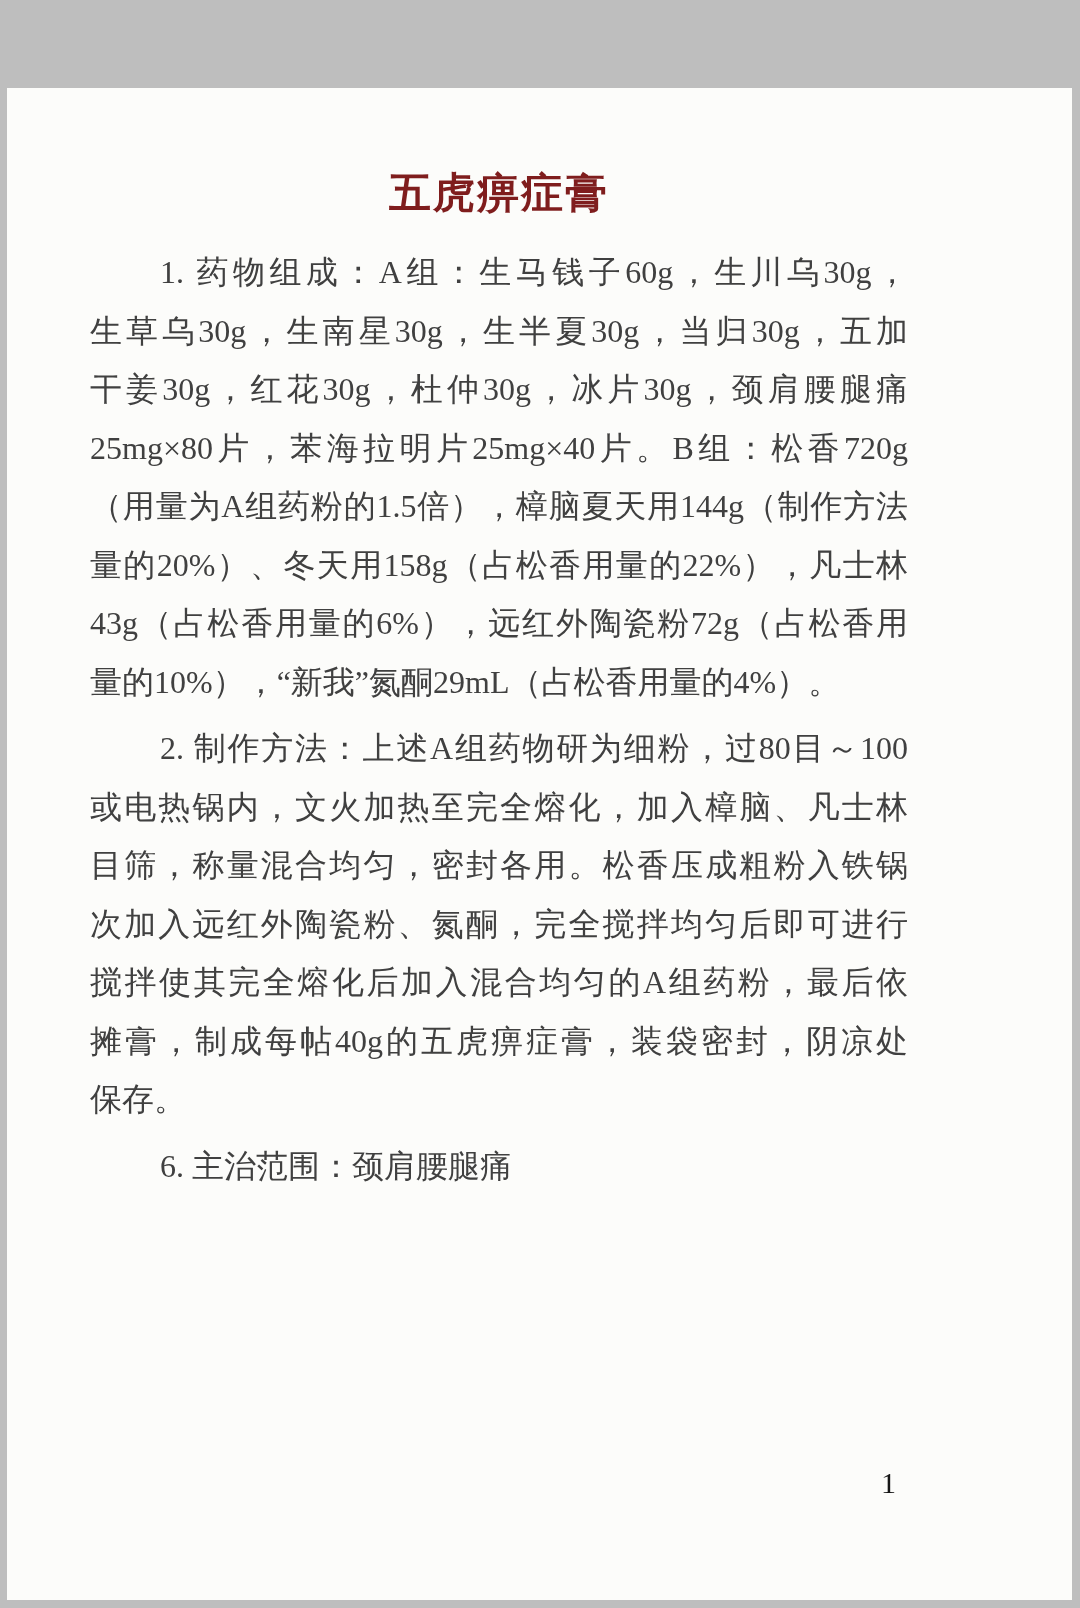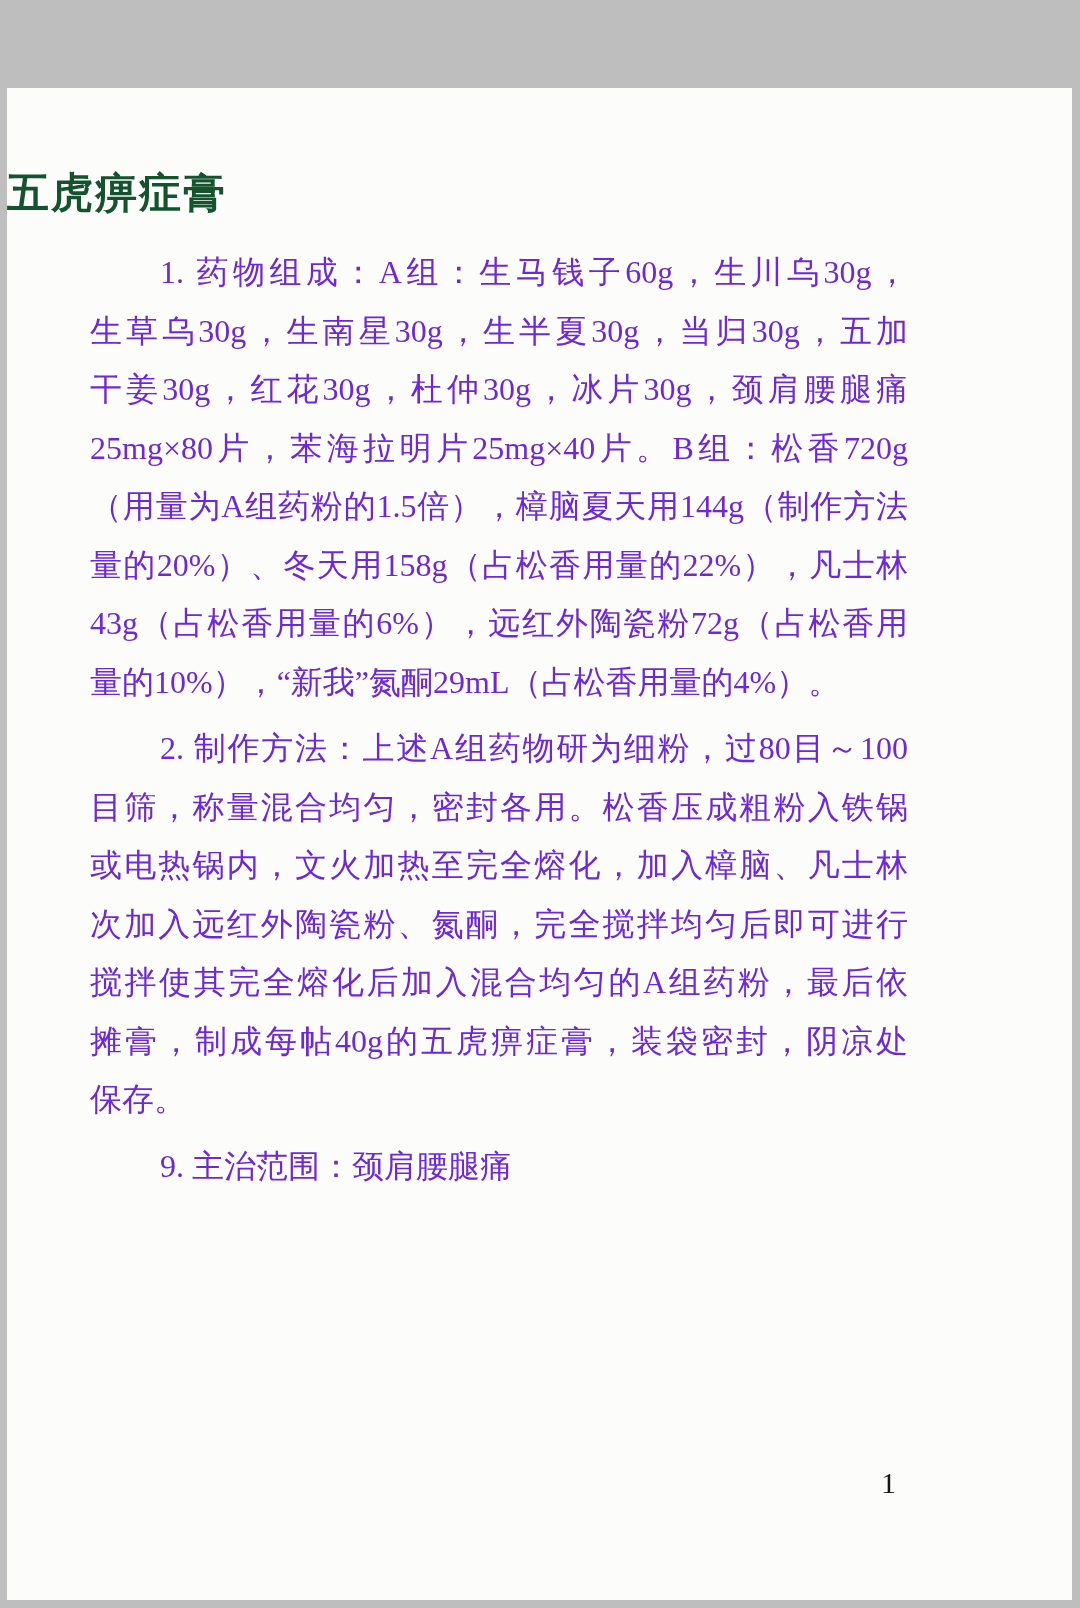--- a/index.html
+++ b/index.html
@@ -25,40 +25,40 @@
     top: 88px;
     width: 1065px;
     height: 1512px;
     background: #fcfcfa;
   }
   .doc-title {
     position: absolute;
     left: 0;
     top: 80px;
     width: 984px;
-    text-align: left;
+    text-align: center;
     font-family: "DejaVu Sans", "Liberation Sans", sans-serif;
     font-weight: 700;
     font-size: 42px;
     line-height: 50px;
     letter-spacing: 2px;
-    color: #14532d;
+    color: #7f1d1d;
     white-space: nowrap;
   }
   .textblock {
     position: absolute;
     left: 83px;
     top: 155px;
     width: 818px;
   }
   .line {
     font-size: 32px;
     line-height: 58.5px;
     height: 58.5px;
-    color: #6d28d9;
+    color: #404040;
     white-space: nowrap;
     overflow: visible;
   }
   .line.fill {
     white-space: normal;
     text-align: justify;
     text-align-last: justify;
     text-justify: inter-character;
     overflow: hidden;
   }
@@ -89,24 +89,24 @@
   <div class="textblock">
     <div class="line fill indent">1. 药物组成：A组：生马钱子60g，生川乌30g，</div>
     <div class="line fill">生草乌30g，生南星30g，生半夏30g，当归30g，五加</div>
     <div class="line fill">干姜30g，红花30g，杜仲30g，冰片30g，颈肩腰腿痛</div>
     <div class="line fill">25mg×80片，苯海拉明片25mg×40片。B组：松香720g</div>
     <div class="line fill">（用量为A组药粉的1.5倍），樟脑夏天用144g（制作方法</div>
     <div class="line fill">量的20%）、冬天用158g（占松香用量的22%），凡士林</div>
     <div class="line fill">43g（占松香用量的6%），远红外陶瓷粉72g（占松香用</div>
     <div class="line">量的10%），“新我”氮酮29mL（占松香用量的4%）。</div>
     <div class="line fill indent gap">2. 制作方法：上述A组药物研为细粉，过80目～100</div>
+    <div class="line fill">或电热锅内，文火加热至完全熔化，加入樟脑、凡士林</div>
     <div class="line fill">目筛，称量混合均匀，密封各用。松香压成粗粉入铁锅</div>
-    <div class="line fill">或电热锅内，文火加热至完全熔化，加入樟脑、凡士林</div>
     <div class="line fill">次加入远红外陶瓷粉、氮酮，完全搅拌均匀后即可进行</div>
     <div class="line fill">搅拌使其完全熔化后加入混合均匀的A组药粉，最后依</div>
     <div class="line fill">摊膏，制成每帖40g的五虎痹症膏，装袋密封，阴凉处</div>
     <div class="line">保存。</div>
-    <div class="line indent gap">9. 主治范围：颈肩腰腿痛</div>
+    <div class="line indent gap">6. 主治范围：颈肩腰腿痛</div>
   </div>
 
   <div class="page-num">1</div>
 
 </div>
 
 </body></html>

